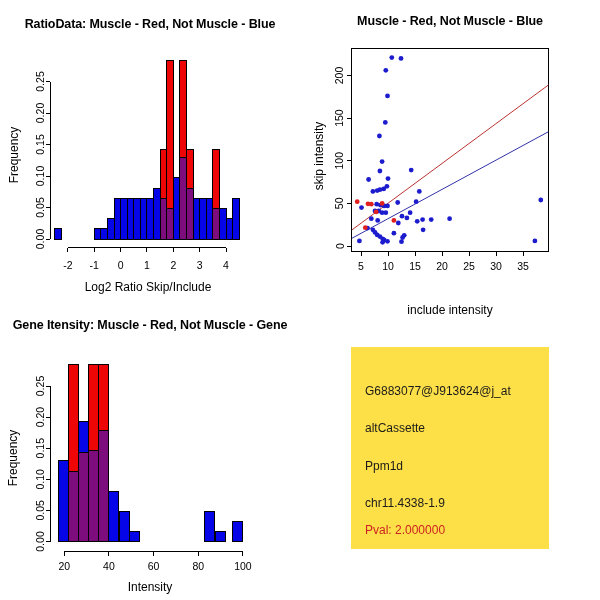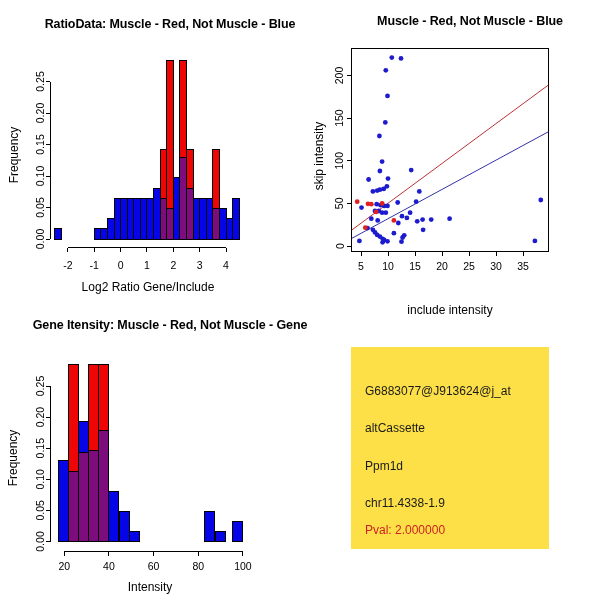--- a/index.html
+++ b/index.html
@@ -1,33 +1,33 @@
 <!DOCTYPE html>
 <html><head>
 <meta charset="utf-8">
 <style>
   html,body{margin:0;padding:0;background:#ffffff;}
   body{width:600px;height:600px;font-family:"Liberation Sans",sans-serif;}
   #canvas{position:relative;width:600px;height:600px;background:#ffffff;overflow:hidden;}
-  .title{position:absolute;font-weight:bold;font-size:12.5px;letter-spacing:-0.1px;color:#000;text-align:center;white-space:nowrap;margin-left:20px;}
+  .title{position:absolute;font-weight:bold;font-size:12.5px;letter-spacing:-0.1px;color:#000;text-align:center;white-space:nowrap;}
   .axlab{position:absolute;font-size:12px;color:#000;text-align:center;white-space:nowrap;}
   .vlab{width:100px;height:16px;line-height:16px;transform:rotate(-90deg);}
   svg{position:absolute;left:0;top:0;}
   #info-box{position:absolute;font-size:12px;}
   .info-line{position:absolute;left:14px;white-space:nowrap;}
   svg text{font-family:"Liberation Sans",sans-serif;fill:#000;}
 </style>
 </head>
 <body>
 
 <div id="canvas">
 
   <div class="title" style="left:0;top:17px;width:300px;">RatioData: Muscle - Red, Not Muscle - Blue</div>
   <div class="axlab vlab" style="left:-36px;top:147px;">Frequency</div>
-  <div class="axlab" style="left:20px;top:280px;width:256px;">Log2 Ratio Gene/Include</div>
+  <div class="axlab" style="left:20px;top:280px;width:256px;">Log2 Ratio Skip/Include</div>
   <svg id="svg1" width="300" height="300" viewBox="0 0 300 300">
       <rect x="54.7" y="228.9" width="6.6" height="10.1" fill="#0505E8" stroke="#000" stroke-width="1" shape-rendering="crispEdges"></rect>
       <rect x="94.3" y="228.9" width="6.6" height="10.1" fill="#0505E8" stroke="#000" stroke-width="1" shape-rendering="crispEdges"></rect>
       <rect x="100.8" y="228.9" width="6.6" height="10.1" fill="#0505E8" stroke="#000" stroke-width="1" shape-rendering="crispEdges"></rect>
       <rect x="107.4" y="218.2" width="6.6" height="20.8" fill="#0505E8" stroke="#000" stroke-width="1" shape-rendering="crispEdges"></rect>
       <rect x="114.0" y="198.1" width="6.6" height="40.9" fill="#0505E8" stroke="#000" stroke-width="1" shape-rendering="crispEdges"></rect>
       <rect x="120.6" y="198.1" width="6.6" height="40.9" fill="#0505E8" stroke="#000" stroke-width="1" shape-rendering="crispEdges"></rect>
       <rect x="127.2" y="198.1" width="6.6" height="40.9" fill="#0505E8" stroke="#000" stroke-width="1" shape-rendering="crispEdges"></rect>
       <rect x="133.8" y="198.1" width="6.6" height="40.9" fill="#0505E8" stroke="#000" stroke-width="1" shape-rendering="crispEdges"></rect>
       <rect x="140.4" y="198.1" width="6.6" height="40.9" fill="#0505E8" stroke="#000" stroke-width="1" shape-rendering="crispEdges"></rect>

